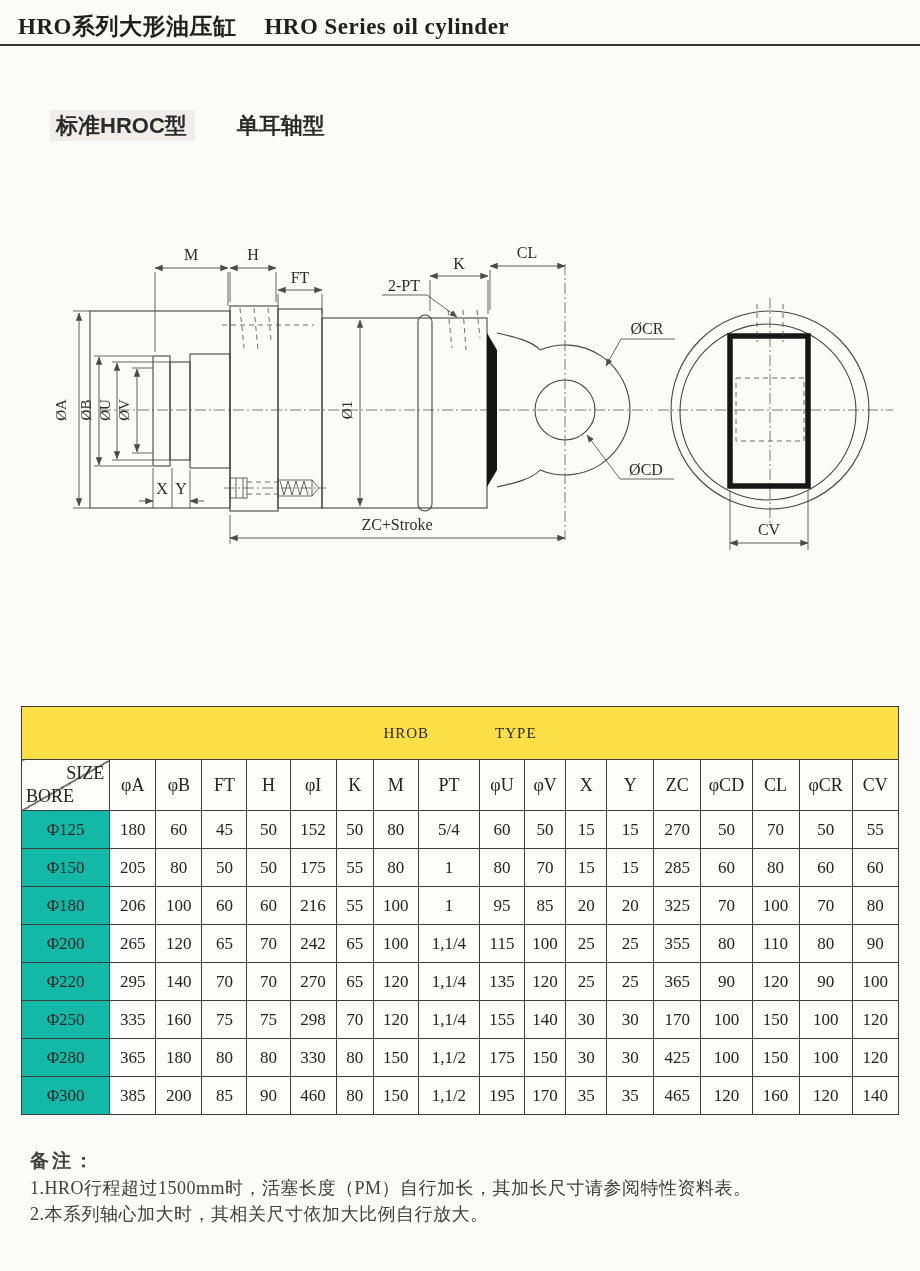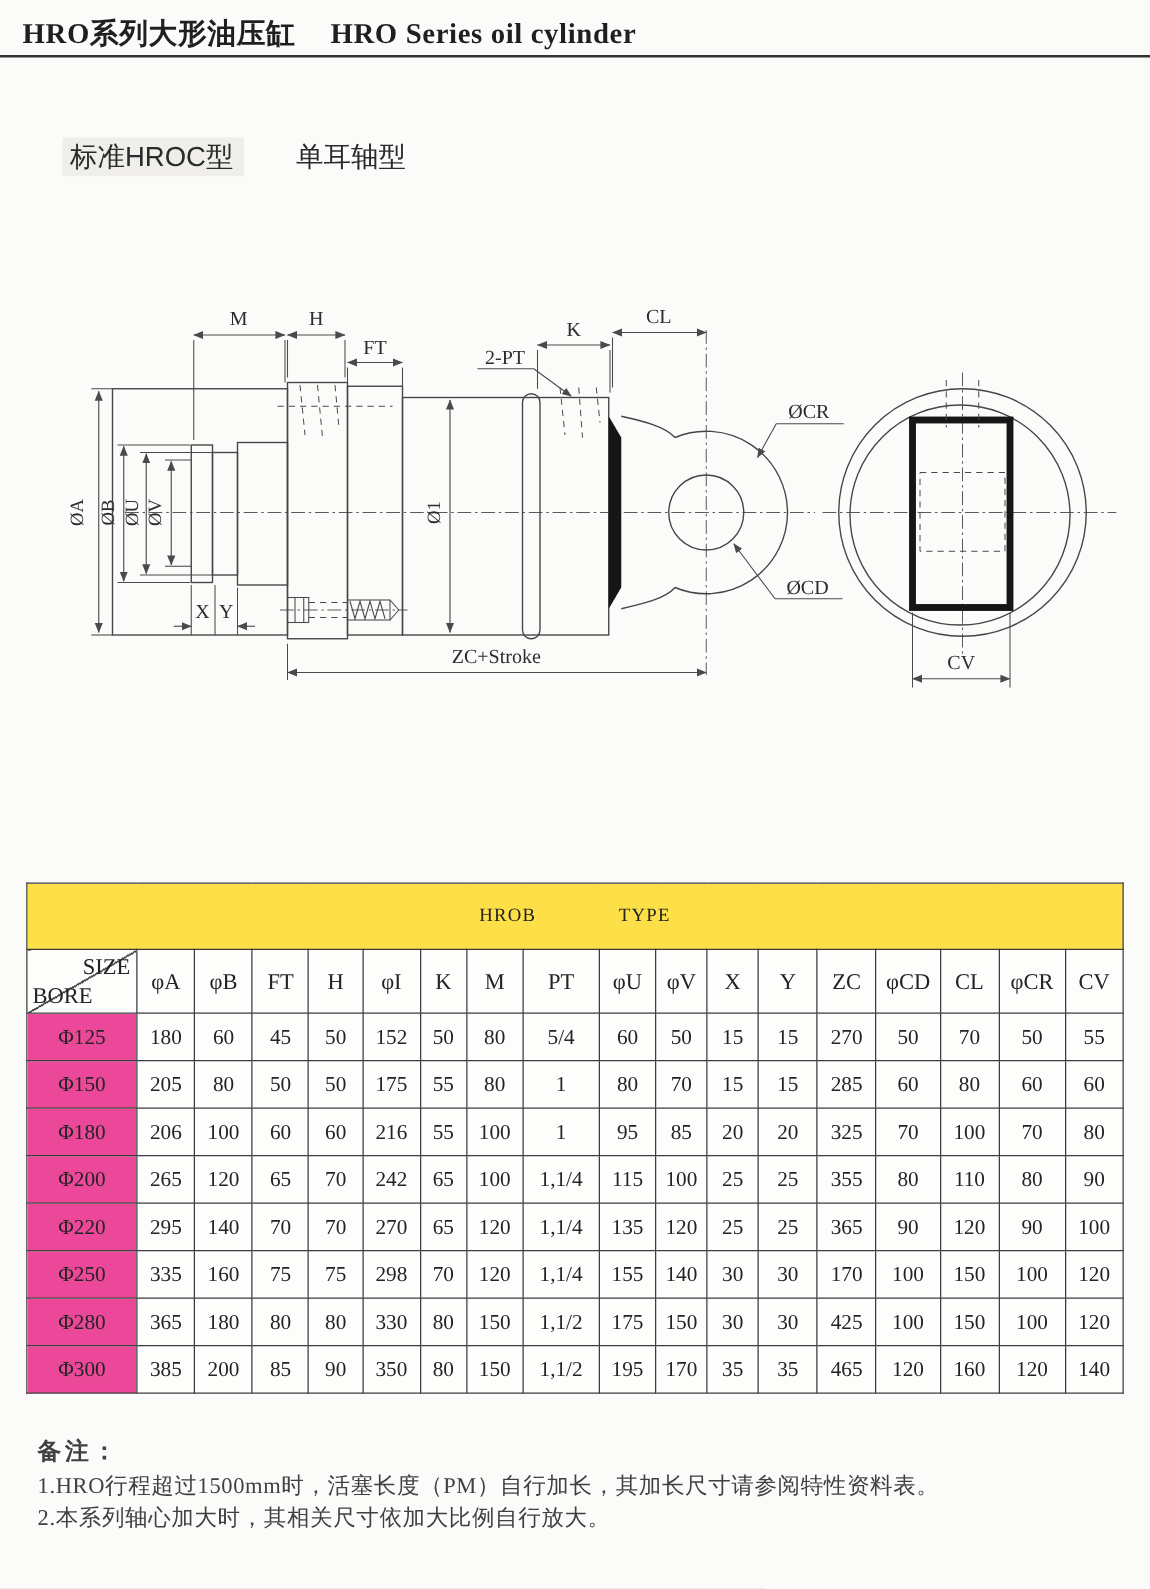--- a/index.html
+++ b/index.html
@@ -4,21 +4,21 @@
 <style>
   html,body{margin:0;padding:0;background:#d9d9d9;}
   .page{position:relative;width:920px;height:1271px;background:#fbfbf9;
         font-family:"Liberation Serif",serif;color:#1f1f1f;overflow:hidden;}
   
   .title{position:absolute;top:11px;left:18px;font-size:23px;letter-spacing:.5px;white-space:nowrap;font-weight:bold;}
   .title .zh{margin-right:28px;}
   .rule{position:absolute;top:44px;left:0;width:920px;height:2px;background:#343434;}
   
   .subtitle{position:absolute;top:111px;left:50px;font-family:"Liberation Sans",sans-serif;
-            font-size:22px;font-weight:400;color:#2b2b2b;white-space:nowrap;}
+            font-size:22px;font-weight:700;color:#2b2b2b;white-space:nowrap;}
   .subtitle .part1{background:#efeeeb;padding:3px 8px 3px 6px;}
   .subtitle .part2{margin-left:42px;}
   
   svg.drawing{position:absolute;top:238px;left:0;}
   svg.drawing text{font-family:"Liberation Serif",serif;fill:#2c2c2c;}
   .ol{stroke:#454545;stroke-width:1.1;fill:none;}
   .thin{stroke:#4a4a4a;stroke-width:.85;fill:none;}
   .cl{stroke:#5a5a5a;stroke-width:.8;fill:none;stroke-dasharray:11 3 2 3;}
   .dsh{stroke:#4a4a4a;stroke-width:.8;fill:none;stroke-dasharray:5 4;}
   .dim{stroke:#4a4a4a;stroke-width:.9;fill:none;}
@@ -27,21 +27,21 @@
   
   .tablewrap{position:absolute;top:706px;left:21px;}
   table.spec{border-collapse:collapse;table-layout:fixed;width:878px;
              font-size:17px;color:#232323;background:#fdfdfc;}
   table.spec th,table.spec td{border:1px solid #3c3c3c;text-align:center;
              padding:0;overflow:hidden;white-space:nowrap;}
   tr.title-row th{height:52px;background:#fde047;font-size:15px;font-weight:400;letter-spacing:1px;}
   tr.title-row .gap{display:inline-block;width:66px;}
   tr.head-row th{height:50px;font-size:18px;font-weight:400;}
   tbody td,tbody th{height:37px;font-weight:400;}
-  tbody th.size-c{background:#ec4899;font-size:17px;}
+  tbody th.size-c{background:#14b8a6;font-size:17px;}
   th.diag{position:relative;background:
       linear-gradient(to bottom right,transparent 49.2%,#3c3c3c 49.2%,#3c3c3c 50.8%,transparent 50.8%);}
   th.diag .sz{position:absolute;top:3px;right:5px;font-size:18px;}
   th.diag .br{position:absolute;bottom:3px;left:4px;font-size:18px;}
   
   .notes{position:absolute;top:1148px;left:30px;font-size:18px;color:#404040;}
   .notes .head{font-size:19px;font-weight:700;letter-spacing:3px;}
   .notes .item{margin-top:2px;letter-spacing:.5px;}
 </style>
 </head>
@@ -398,21 +398,21 @@
             <td>150</td>
             <td>100</td>
             <td>120</td>
           </tr>
           <tr>
             <th class="size-c">Φ300</th>
             <td>385</td>
             <td>200</td>
             <td>85</td>
             <td>90</td>
-            <td>350</td>
+            <td>460</td>
             <td>80</td>
             <td>150</td>
             <td>1,1/2</td>
             <td>195</td>
             <td>170</td>
             <td>35</td>
             <td>35</td>
             <td>465</td>
             <td>120</td>
             <td>160</td>

